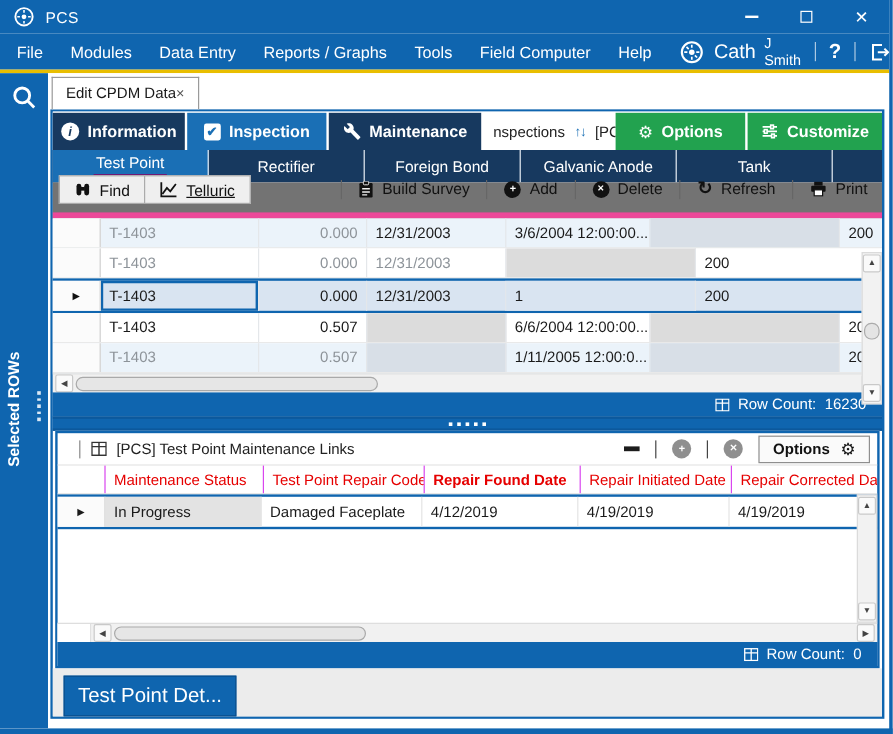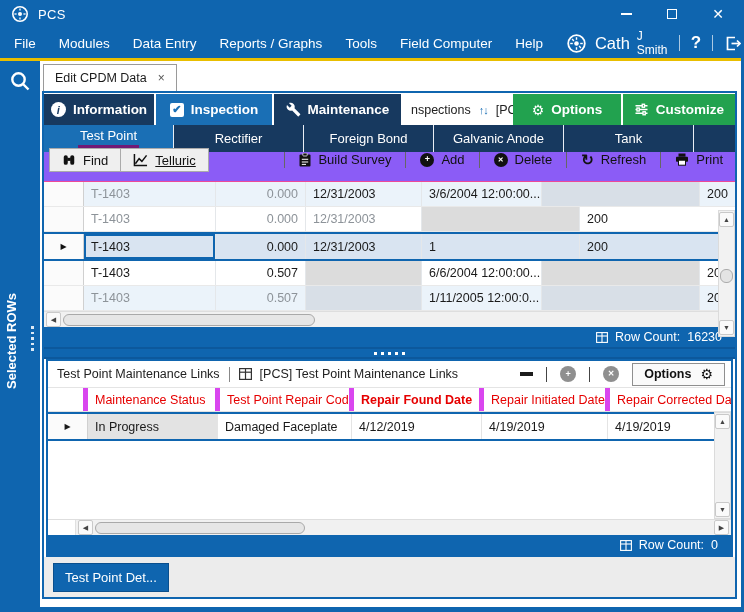--- a/index.html
+++ b/index.html
@@ -37,21 +37,21 @@
     writing-mode: vertical-rl; transform: rotate(180deg); text-align: center;
   }
   .vdots { position: absolute; top: 265px; left: 31px; display: flex; flex-direction: column; gap: 3px; }
   .vdots i { width: 2.5px; height: 2.5px; background: #dce9f5; display:block; }
   .content { flex: 1; display: flex; flex-direction: column; min-width: 0; }
   
   .doctabs { height: 30px; background: #fff; position: relative; flex: none; }
   .doctab {
     position: absolute; left: 3px; top: 3px; height: 27px; background: #fff;
     border: 1px solid #9a9a9a; border-bottom: none; padding: 0 11px;
-    display: flex; align-items: center; gap: 11px; font-size: 12.5px; color: #1a1a1a;
+    display: flex; align-items: center; font-size: 12.5px; color: #1a1a1a;
   }
   .doctab .x { color: #555; font-size: 12px; }
   
   .mainpanel { flex: 1; margin: 0 4px 8px 2px; border: 2px solid #0F65AF; display: flex; flex-direction: column; min-height: 0; background:#fff; }
   
   .modtabs { height: 32px; display: flex; align-items: stretch; background: #fff; flex: none; padding-top: 1px; }
   .modtab { background: #17395F; color: #fff; font-weight: bold; font-size: 13.5px; display: flex; align-items: center; justify-content: center; gap: 7px; margin-right: 2px; }
   .modtab.sel { background: #1A6FB5; }
   .mt-info { width: 110px; } .mt-insp { width: 116px; } .mt-maint { width: 127px; }
   .gridtitle { flex: 1; min-width: 0; display: flex; align-items: center; gap: 8px; padding-left: 8px; font-size: 12.5px; color: #222; overflow: hidden; white-space: nowrap; }
@@ -61,21 +61,21 @@
   .gearwhite { font-size: 14px; font-weight: normal; }
   .infodot { width: 15px; height: 15px; border-radius: 50%; background: #fff; color: #17395F; font-size: 11px; font-weight: bold; display: flex; align-items: center; justify-content: center; font-style: italic; }
   .checkbox { width: 14px; height: 14px; border-radius: 2px; background: #fff; color: #1A6FB5; font-size: 11px; display: flex; align-items: center; justify-content: center; }
   
   .factabs { height: 27px; background: #17395F; display: flex; flex: none; }
   .factab { width: 130px; color: #fff; font-size: 13px; display: flex; align-items: center; justify-content: center; border-right: 1px solid #e8eef5; }
   .factab.sel { background: #1A6FB5; }
   .factab.sel span { border-bottom: 4px solid #701a75; padding: 0 2px 2px; }
   .factab-fill { flex: 1; }
   
-  .toolbar { height: 30px; background: #8b5cf6; border-bottom: 1px solid #ec4899; display: flex; align-items: center; font-size: 13px; color: #111; padding: 0 12px 13px 5px; flex: none; }
+  .toolbar { height: 30px; background: #737373; border-bottom: 5px solid #ec4899; display: flex; align-items: center; font-size: 13px; color: #111; padding: 0 12px 13px 5px; flex: none; }
   .tbtn { height: 24px; border: 1px solid #ababab; display: flex; align-items: center; gap: 7px; padding: 0 12px; background: #efefef; }
   .tbtn + .tbtn { margin-left: -1px; text-decoration: underline; }
   .tact { display: flex; align-items: center; gap: 7px; white-space: nowrap; }
   .tsep { width: 1px; height: 16px; background: #666; margin: 0 14px; }
   .toolbar .right { margin-left: auto; display: flex; align-items: flex-start; }
   .circ { width: 14px; height: 14px; border-radius: 50%; background: #111; color: #fff; display: flex; align-items: center; justify-content: center; font-size: 9px; font-weight: bold; line-height: 1; }
   .refreshg { font-size: 15px; font-weight: bold; line-height: 1; }
   
   .grid { position: relative; flex: none; }
   .g-header { display: flex; height: 27px; align-items: center; border-bottom: 1px solid #9aa0a8; font-size: 12.5px; background: #fff; }
@@ -125,40 +125,40 @@
   .lp-header { height: 27px; display: flex; align-items: center; font-size: 12.5px; color: #222; padding: 0 6px 0 9px; border-bottom: 1px solid #e4e4e4; flex: none; }
   .lp-header .sep { width: 1px; height: 15px; background: #888; margin: 0 9px; }
   .lp-title, .lp-gridname { white-space: nowrap; overflow: hidden; }
   .lp-right { margin-left: auto; display: flex; align-items: center; }
   .minusbar { width: 13px; height: 3.5px; background: #1c1c1c; }
   .gcirc { width: 16px; height: 16px; border-radius: 50%; background: #8F8F8F; color: #fff; display: flex; align-items: center; justify-content: center; font-size: 9px; font-weight: bold; line-height: 1; }
   .dsep { width: 1px; height: 15px; background: #444; margin: 0 13px; }
   .optbtn { height: 23px; border: 1px solid #8f8f8f; background: #fafafa; display: flex; align-items: center; gap: 9px; padding: 0 11px; font-size: 12.5px; color: #111; font-weight: bold; margin-left: 13px; }
   .optbtn .g { font-weight: normal; font-size: 14px; }
   .lp-colheader { height: 24px; display: flex; align-items: center; font-size: 12.5px; color: #E60000; border-bottom: 1px solid #e2e2e2; flex: none; }
-  .lp-colheader > div { padding: 0 7px; border-right: 5px solid #d946ef; height: 100%; display: flex; align-items: center; overflow: hidden; white-space: nowrap; }
+  .lp-colheader > div { padding: 0 7px; border-right: 1px solid #d946ef; height: 100%; display: flex; align-items: center; overflow: hidden; white-space: nowrap; }
   .lh-sel { width: 40px; flex: none; }
   .lh-stat { width: 132px; flex: none; }
   .lh-code { width: 134px; flex: none; }
   .lh-found { width: 130px; flex: none; font-weight: bold; }
   .lh-init { width: 126px; flex: none; }
   .lh-corr { flex: 1; border-right: none !important; }
   .lp-body { flex: 1; position: relative; min-height: 0; }
   .lp-row { display: flex; height: 29px; font-size: 12.5px; border: 2px solid #0F65AF; border-left: none; align-items: stretch; }
   .lp-row > div { padding: 0 7px; display: flex; align-items: center; border-right: 1px solid #e4e4e4; overflow: hidden; white-space: nowrap; color: #1a1a1a; }
   .lc-sel { width: 40px; flex: none; justify-content: center; font-size: 8px; background: #FBFBFB; border-right: 1px solid #d0d0d0 !important; }
   .lc-stat { width: 130px; flex: none; background: #E3E3E3; }
   .lc-code { width: 134px; flex: none; }
   .lc-found { width: 130px; flex: none; }
   .lc-init { width: 126px; flex: none; }
   .lc-corr { flex: 1; border-right: none !important; }
   .vs-links { top: 0; bottom: 0; }
   
   .footerstrip { height: 40px; background: #ECECEC; flex: none; display: flex; align-items: flex-start; padding: 6px 0 0 9px; }
-  .detailsbtn { background: #0F65AF; border: 1px solid #0A4F8D; color: #fff; font-size: 13px; padding: 6px 11px; white-space: nowrap; }
+  .detailsbtn { background: #0F65AF; border: 1px solid #0A4F8D; color: #fff; font-size: 17px; padding: 6px 11px; white-space: nowrap; }
   svg { display: block; }
 </style>
 </head>
 <body>
 
 <div class="window">
 
   <div class="titlebar">
     <span class="logo">
       <svg width="18" height="18" viewBox="0 0 18 18">
@@ -449,21 +449,20 @@
         <div class="splitter">
             <i></i>
             <i></i>
             <i></i>
             <i></i>
             <i></i>
           </div>
 
         <div class="linkspanel">
           <div class="lp-header">
-            <span class="lp-title">Test Point Maintenance Links</span>
             <span class="sep"></span>
             <span style="margin-right:8px;">
               <svg width="13" height="12" viewBox="0 0 13 12" fill="none" stroke="#333" stroke-width="1.2">
                   <rect x="0.6" y="0.6" width="11.8" height="10.8"></rect>
                   <line x1="0.6" y1="4.2" x2="12.4" y2="4.2"></line>
                   <line x1="6.5" y1="0.6" x2="6.5" y2="11.4"></line>
                 </svg>
             </span>
             <span class="lp-gridname">[PCS] Test Point Maintenance Links</span>
             <div class="lp-right">

